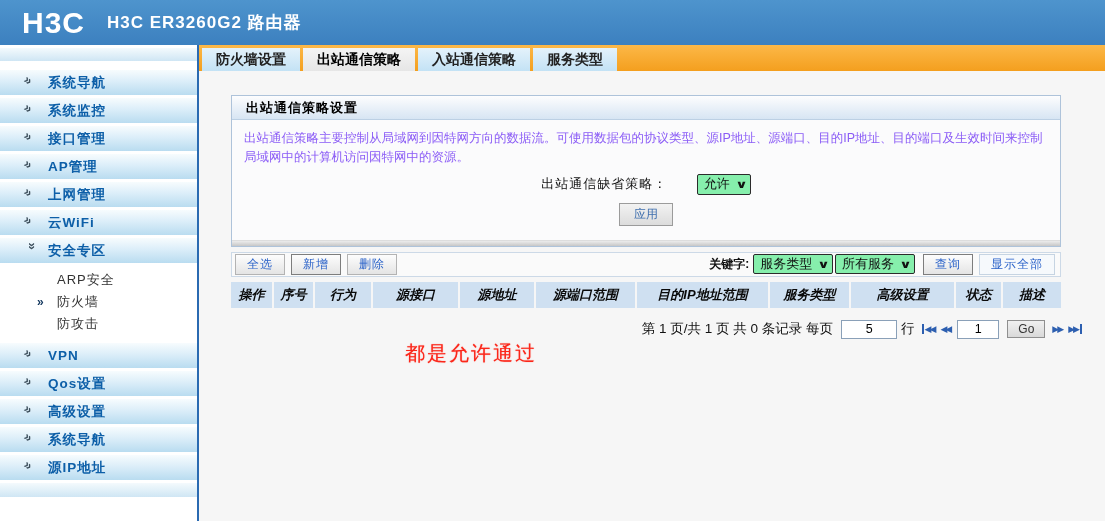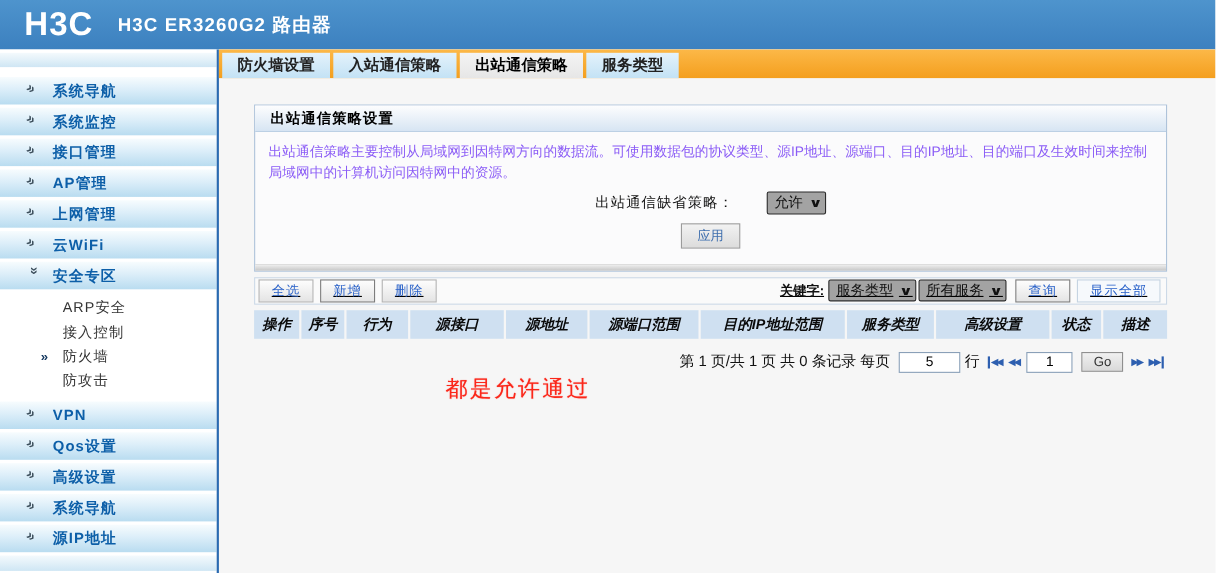--- a/index.html
+++ b/index.html
@@ -36,47 +36,47 @@
   .tab.active { background:linear-gradient(#f4f4f4,#e6e6e6); color:#000; }
 
   
   .panel { margin:24px 44px 0 32px; border:1px solid #aec3da; background:#fbfbfc; }
   .panel-header { height:24px; line-height:24px; background:linear-gradient(#fdfdfe,#d7e5f3);
                   border-bottom:1px solid #bcd0e4; font-size:13px; font-weight:bold; color:#000; padding-left:14px; letter-spacing:1px; }
   .panel-body { padding:9px 12px 8px 12px; }
   .panel-desc { font-size:12.5px; color:#8b5cf6; line-height:1.55; margin-bottom:4px; }
   .policy-row { text-align:center; margin:6px 0 8px 0; font-size:13px; color:#111; }
   .policy-row .plabel { margin-right:26px; letter-spacing:1px; }
-  .fake-select { display:inline-flex; align-items:center; background:#a3a3a3; border:1px solid #2b2b2b; border-radius:2px;
+  .fake-select { display:inline-flex; align-items:center; background:#86efac; border:1px solid #2b2b2b; border-radius:2px;
                  height:21px; padding:0 4px 0 6px; font-size:13px; color:#111; cursor:pointer; vertical-align:middle; }
   .fake-select .chev { font-weight:bold; font-size:11px; margin-left:7px; color:#111; transform:scaleX(1.4); }
   .apply-row { text-align:center; margin:4px 0 6px 0; }
   .btn-apply { background:linear-gradient(#f2f2f2,#dcdcdc); border:1px solid #9b9b9b; color:#3f6fae;
                font-size:12px; padding:2px 14px; cursor:pointer; font-family:inherit; }
   .panel-footer { height:6px; background:linear-gradient(#ececec,#c7c7c7); border-top:1px solid #ddd; }
 
   
   .toolbar { margin:5px 44px 0 32px; border:1px solid #ccd9e7; background:#fafafa; height:25px;
-             display:flex; align-items:center; justify-content:space-between; padding:0 5px 0 3px;text-decoration:underline; }
+             display:flex; align-items:center; justify-content:space-between; padding:0 5px 0 3px; }
   .tb-left, .tb-right { display:flex; align-items:center; }
   .btn { background:linear-gradient(#fdfdfd,#e4e4e4); border:1px solid #b3b3b3; color:#2a62c9;
          font-size:12px; padding:1px 11px; margin-right:6px; cursor:pointer; font-family:inherit; letter-spacing:1px; }
   .btn.strong { border-color:#7d7d7d; }
   .btn.link-like { border-color:#c6d4e2; background:#f6f9fc; margin-right:0; }
   .kw-label { font-size:12px; color:#111; font-weight:bold; margin-right:4px; }
   .tb-right .fake-select { height:20px; margin-right:2px; }
 
   
   .grid { margin:5px 44px 0 32px; display:flex; gap:2px;font-style:italic; }
   .th { background:#cfe0f1; height:26px; line-height:26px; text-align:center; font-size:13px; font-weight:bold; color:#0a0a0a; }
   .c0{width:41px}.c1{width:39px}.c2{width:56px}.c3{width:85px}.c4{flex:1.55}.c5{width:99px}
   .c6{width:131px}.c7{width:79px}.c8{width:103px}.c9{width:45px}.c10{width:58px}
 
   
-  .pager { margin:12px 44px 0 32px; display:flex; justify-content:flex-end; align-items:center; font-size:13.5px; color:#111; }
+  .pager { margin:12px 20px 0 32px; display:flex; justify-content:flex-end; align-items:center; font-size:13.5px; color:#111; }
   .pager .txt { margin-right:4px; }
   .pg-input { width:56px; height:19px; border:1px solid #8aa0b8; text-align:center; font-size:12.5px; margin:0 4px; font-family:inherit; }
   .pg-input.small { width:42px; }
   .pg-ico { color:#2d5fb0; font-size:9px; letter-spacing:-2px; font-weight:bold; cursor:pointer; margin:0 3px; user-select:none; }
   .pg-ico.bar-left { border-left:2px solid #2d5fb0; padding-left:1px; }
   .pg-ico.bar-right { border-right:2px solid #2d5fb0; padding-right:2px; }
   .btn-go { background:linear-gradient(#f0f0f0,#d9d9d9); border:1px solid #8f8f8f; color:#333; font-size:12px;
             padding:1px 10px; margin:0 4px; cursor:pointer; font-family:inherit; }
 
   
@@ -123,23 +123,20 @@
     <div class="side-item expanded">
       <span class="arrow">»</span>
       <span class="lbl">安全专区</span>
     </div>
 
     <div class="submenu">
       <div class="sub-item">
         <span>ARP安全</span>
       </div>
       <div class="sub-item">
-        <span>接入控制</span>
-      </div>
-      <div class="sub-item">
         <span class="sub-arrow">»</span>
         <span>防火墙</span>
       </div>
       <div class="sub-item">
         <span>防攻击</span>
       </div>
     </div>
 
     <div class="side-item">
       <span class="arrow">»</span>
@@ -163,25 +160,25 @@
     </div>
     <div class="side-bottom"></div>
   </div>
 
   <div class="content">
 
     <div class="tabbar">
       <div class="tab">
         <span>防火墙设置</span>
       </div>
+      <div class="tab active">
+        <span>出站通信策略</span>
+      </div>
       <div class="tab">
         <span>入站通信策略</span>
-      </div>
-      <div class="tab active">
-        <span>出站通信策略</span>
       </div>
       <div class="tab">
         <span>服务类型</span>
       </div>
     </div>
 
     <div class="panel">
       <div class="panel-header">出站通信策略设置</div>
       <div class="panel-body">
         <div class="panel-desc">出站通信策略主要控制从局域网到因特网方向的数据流。可使用数据包的协议类型、源IP地址、源端口、目的IP地址、目的端口及生效时间来控制局域网中的计算机访问因特网中的资源。</div>

